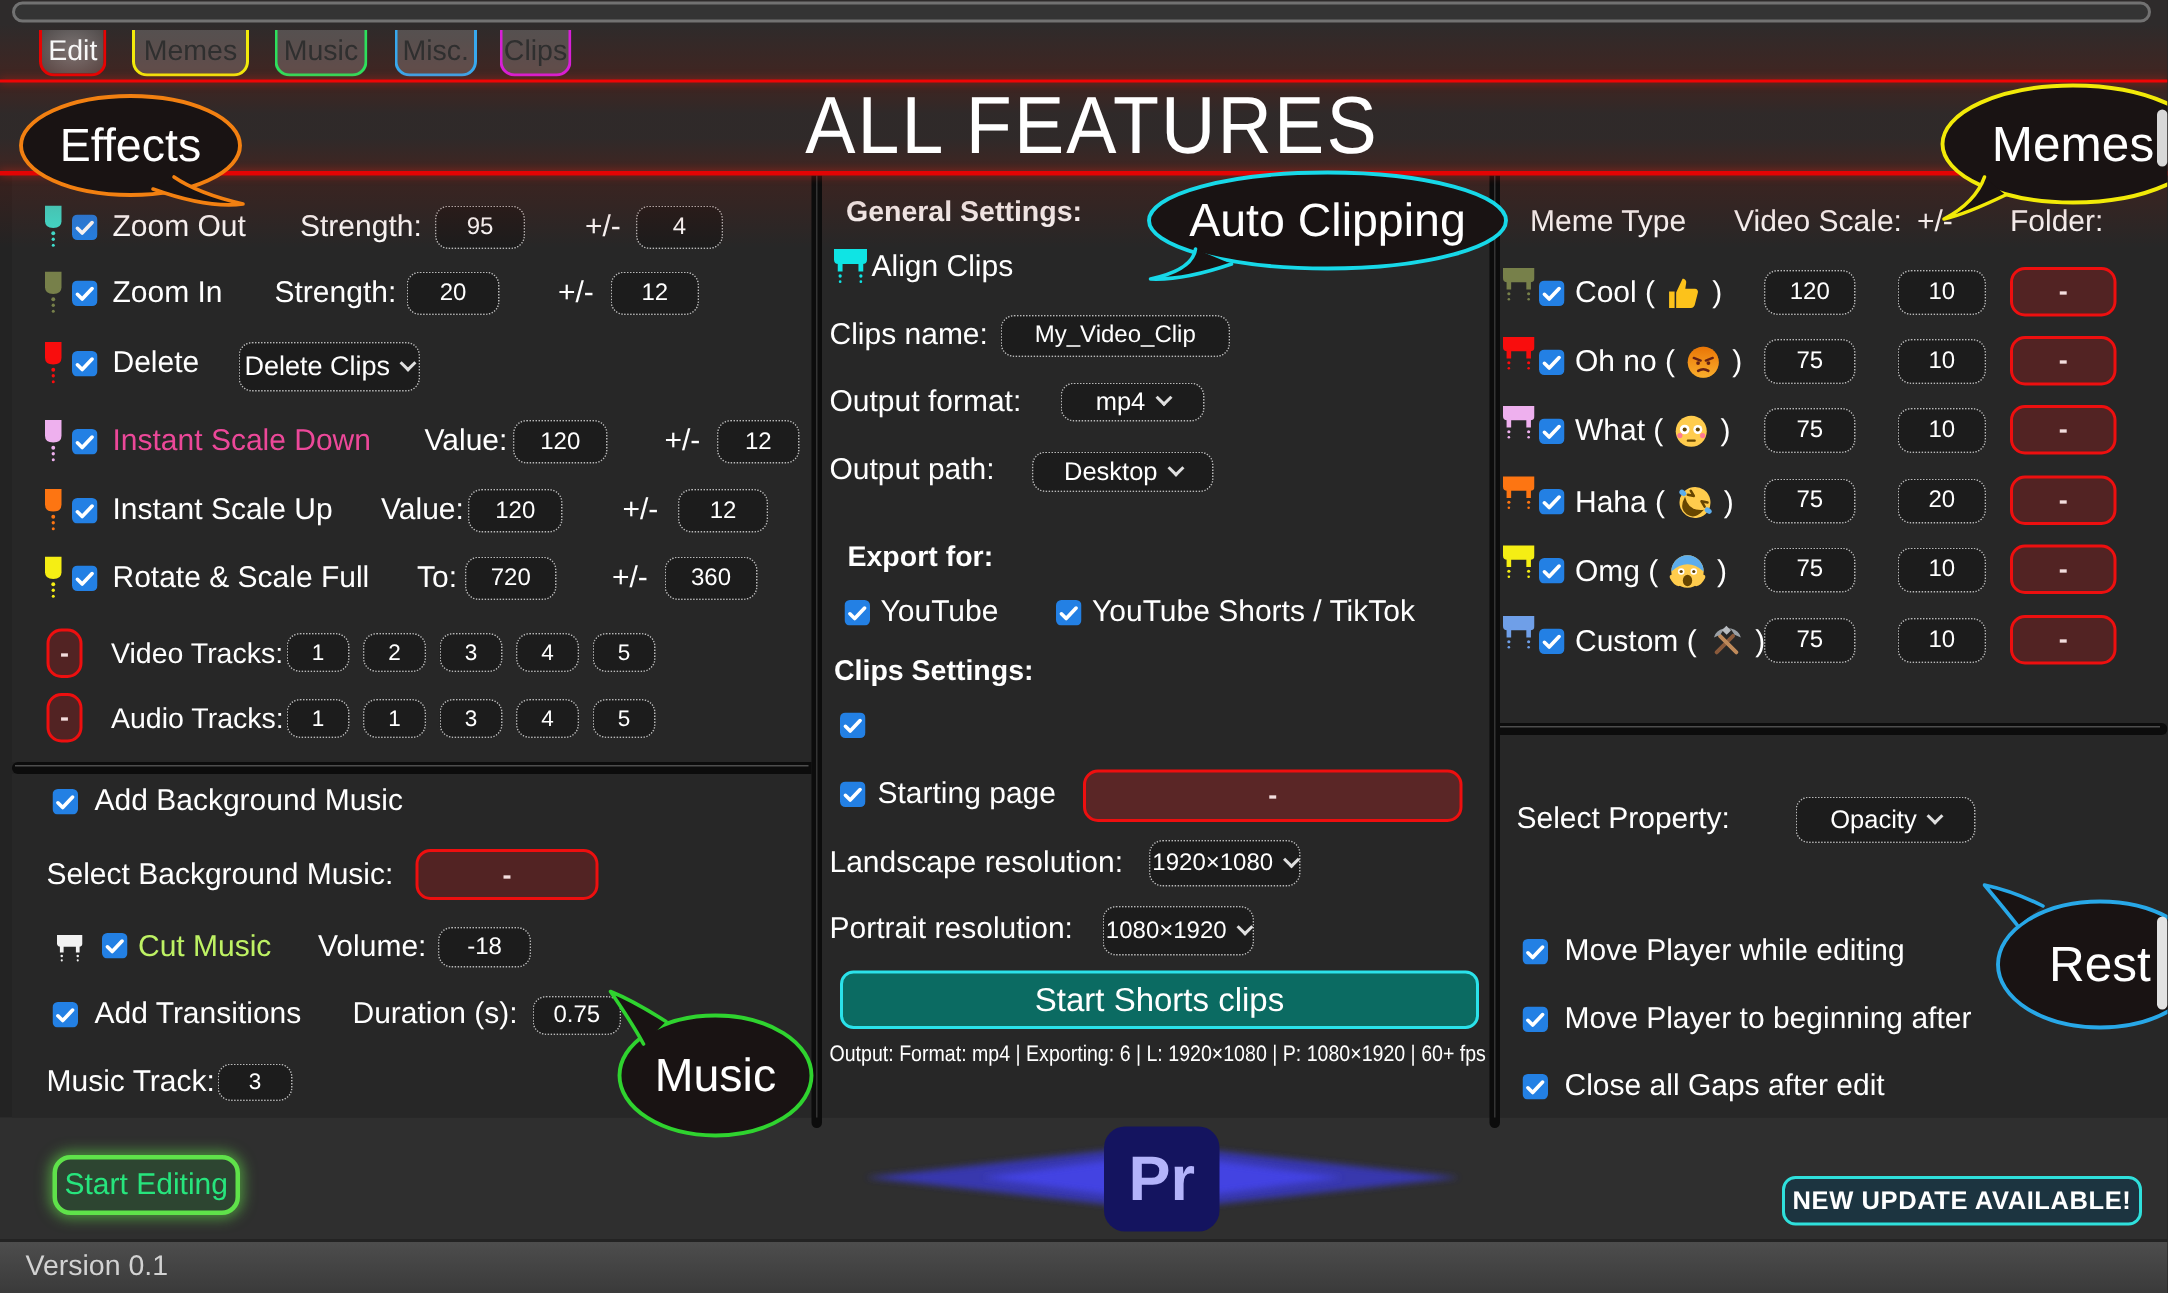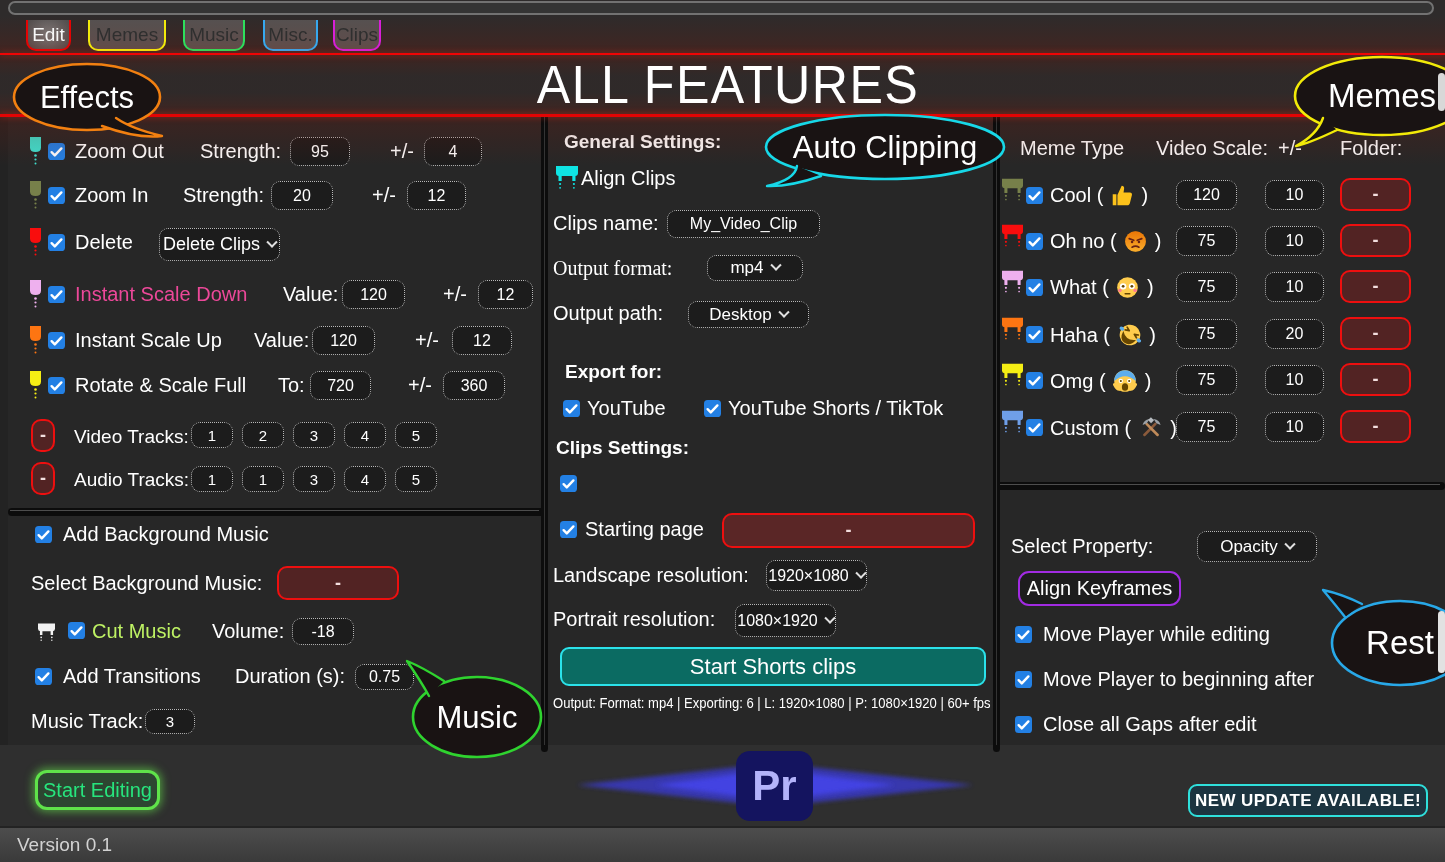--- a/index.html
+++ b/index.html
@@ -187,21 +187,21 @@
 <rect x="2.5" y="9" width="3.2" height="6" fill="#0fe4e4"></rect>
       <rect x="16.3" y="9" width="3.2" height="6" fill="#0fe4e4"></rect>
 <circle cx="4.1" cy="18" r="1.1" fill="#0fe4e4"></circle>
       <circle cx="17.9" cy="18" r="1.1" fill="#0fe4e4"></circle>
 <circle cx="4.1" cy="21.8" r=".9" fill="#0fe4e4"></circle>
       <circle cx="17.9" cy="21.8" r=".9" fill="#0fe4e4"></circle>
     </svg>
 <div class="t" style="left:581px;top:168px;font-size:20px;color:#fff;">Align Clips</div>
 <div class="t" style="left:553px;top:213px;font-size:20px;color:#fff;">Clips name:</div>
 <div class="in" style="left:667px;top:210px;width:153px;height:28px;font-size:16px">My_Video_Clip</div>
-<div class="t" style="left:553px;top:258px;font-size:20px;color:#fff;font-family:Liberation Serif, serif;">Output format:</div>
+<div class="t" style="left:553px;top:258px;font-size:20px;color:#fff;">Output format:</div>
 <div class="in dd" style="left:707px;top:255px;width:96px;height:26px;font-size:17px">
       <span>mp4</span>
       <i class="ch"></i>
     </div>
 <div class="t" style="left:553px;top:303px;font-size:20px;color:#fff;">Output path:</div>
 <div class="in dd" style="left:688px;top:301px;width:121px;height:27px;font-size:17px">
       <span>Desktop</span>
       <i class="ch"></i>
     </div>
 <div class="t" style="left:565px;top:362px;font-size:19px;color:#fff;font-weight:bold;">Export for:</div>
@@ -388,21 +388,20 @@
         <path d="M8.2 1.8h3.6v3.4h-3.6z" fill="#b8bcc0" transform="rotate(45 10 3.5)"></path>
       </svg>&nbsp;)</div>
 <div class="in" style="left:1176px;top:412px;width:61px;height:30px;font-size:16px">75</div>
 <div class="in" style="left:1265px;top:412px;width:59px;height:30px;font-size:16px">10</div>
 <div class="rb" style="left:1340px;top:410px;width:71px;height:33px;font-size:18px">-</div>
 <div class="t" style="left:1011px;top:536px;font-size:20px;color:#fff;">Select Property:</div>
 <div class="in dd" style="left:1197px;top:531px;width:120px;height:31px;font-size:17px">
       <span>Opacity</span>
       <i class="ch"></i>
     </div>
-<div class="abs" style="left:1018px;top:571px;width:163px;height:35px;background:#1d1d1d;border:2.6px solid #a12be2;border-radius:11px;display:flex;align-items:center;justify-content:center;color:#fff;font-size:20px">Align Keyframes</div>
 <svg class="abs" style="left:1015px;top:626px" width="17" height="17" viewBox="0 0 17 17">
       <rect width="17" height="17" rx="3.6" fill="#2380e4"></rect>
       <path d="M3.6 9.2l3.2 3.2 6.6-7" stroke="#fff" stroke-width="2.4" fill="none" stroke-linecap="round" stroke-linejoin="round"></path>
     </svg>
 <div class="t" style="left:1043px;top:624px;font-size:20px;color:#fff;">Move Player while editing</div>
 <svg class="abs" style="left:1015px;top:671px" width="17" height="17" viewBox="0 0 17 17">
       <rect width="17" height="17" rx="3.6" fill="#2380e4"></rect>
       <path d="M3.6 9.2l3.2 3.2 6.6-7" stroke="#fff" stroke-width="2.4" fill="none" stroke-linecap="round" stroke-linejoin="round"></path>
     </svg>
 <div class="t" style="left:1043px;top:669px;font-size:20px;color:#fff;">Move Player to beginning after</div>

